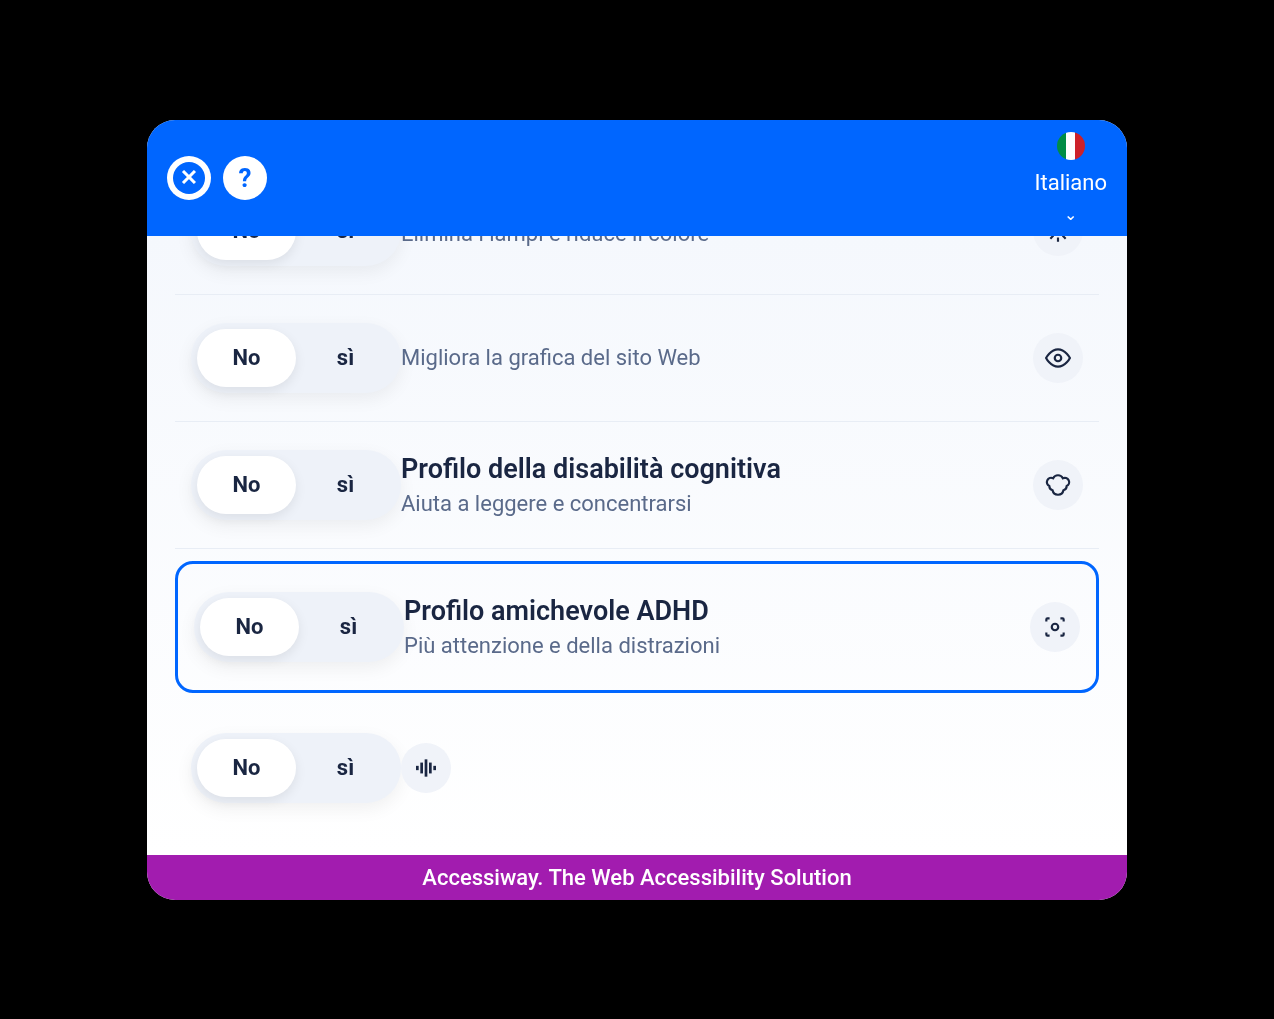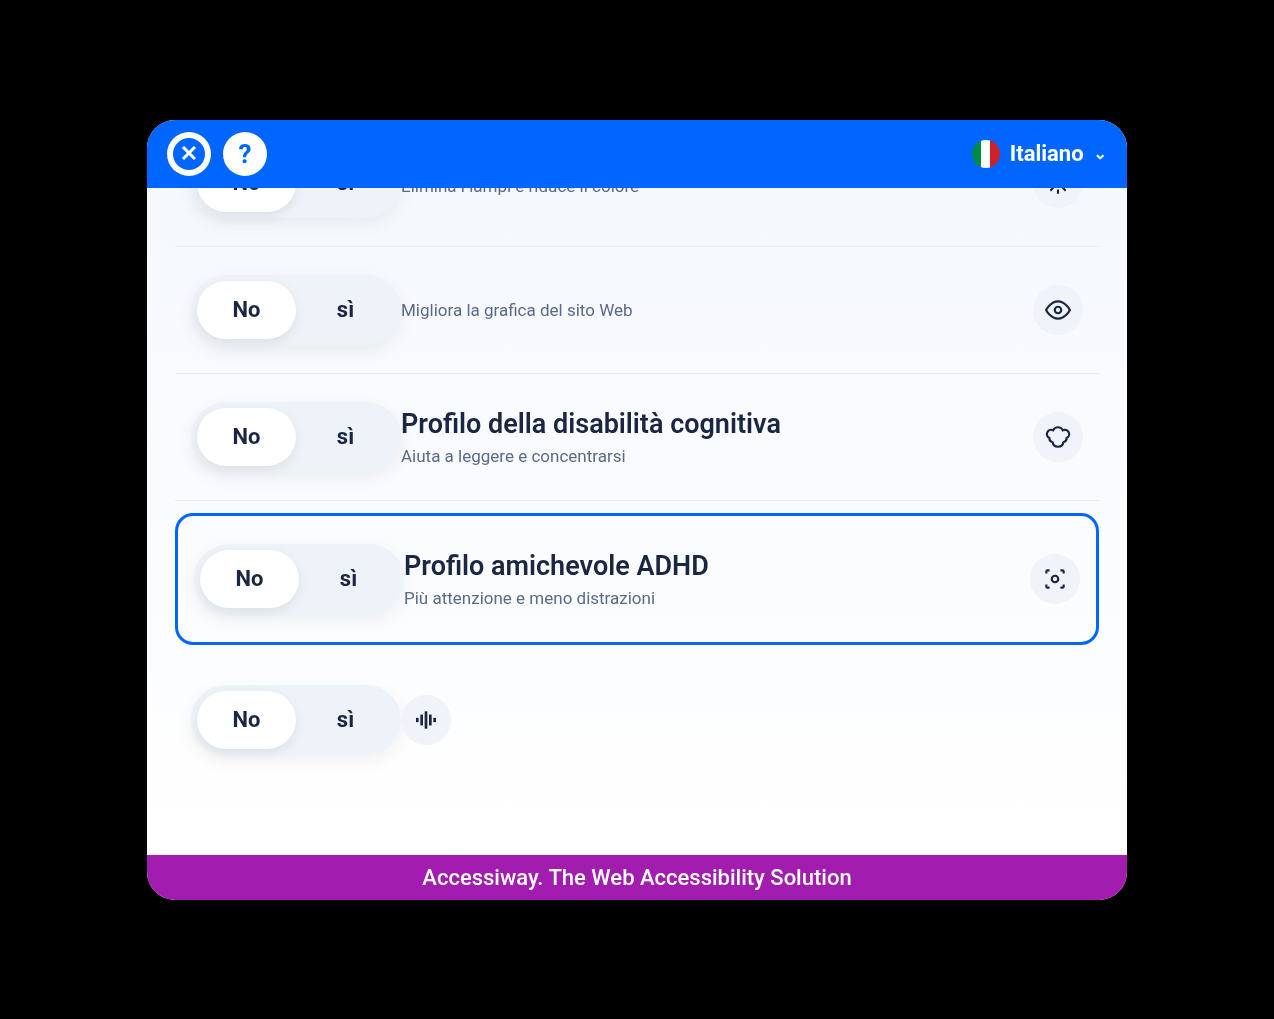--- a/index.html
+++ b/index.html
@@ -57,21 +57,22 @@
       font-size: 26px;
       font-weight: 700;
     }
     .lang-selector {
       display: flex;
       align-items: center;
       gap: 10px;
       cursor: pointer;
       color: #fff;
       font-size: 22px;
-      font-weight: 700;
+      font-weight: 400;
+      flex-direction: column;
     }
     .flag {
       width: 28px;
       height: 28px;
       border-radius: 50%;
       overflow: hidden;
       display: flex;
     }
     .flag-stripe { flex: 1; height: 100%; }
     .chev-down { font-size: 16px; }
@@ -122,21 +123,21 @@
       box-shadow: 0 4px 12px rgba(0,0,0,0.08);
     }
     .profile-text { flex: 1; }
     .profile-title {
       font-size: 27px;
       font-weight: 600;
       color: #1a2642;
       margin-bottom: 6px;
     }
     .profile-desc {
-      font-size: 17px;
+      font-size: 22px;
       color: #5a6a8a;
     }
     .profile-icon {
       width: 50px;
       height: 50px;
       border-radius: 50%;
       background: #f0f3f9;
       display: flex;
       align-items: center;
       justify-content: center;
@@ -226,21 +227,21 @@
       </div>
     </div>
 
     <div class="profile-row highlighted">
       <div class="toggle">
         <div class="toggle-opt active">No</div>
         <div class="toggle-opt">sì</div>
       </div>
       <div class="profile-text">
         <div class="profile-title">Profilo amichevole ADHD</div>
-        <div class="profile-desc">Più attenzione e meno distrazioni</div>
+        <div class="profile-desc">Più attenzione e della distrazioni</div>
       </div>
       <div class="profile-icon">
         <svg width="26" height="26" viewBox="0 0 24 24" fill="none" stroke="currentColor" stroke-width="2">
             <path d="M4 7V5a1 1 0 0 1 1-1h2M4 17v2a1 1 0 0 0 1 1h2M20 7V5a1 1 0 0 0-1-1h-2M20 17v2a1 1 0 0 1-1 1h-2"></path>
             <circle cx="12" cy="12" r="3"></circle>
           </svg>
       </div>
     </div>
 
     <div class="profile-row" style="border-bottom:none;">

